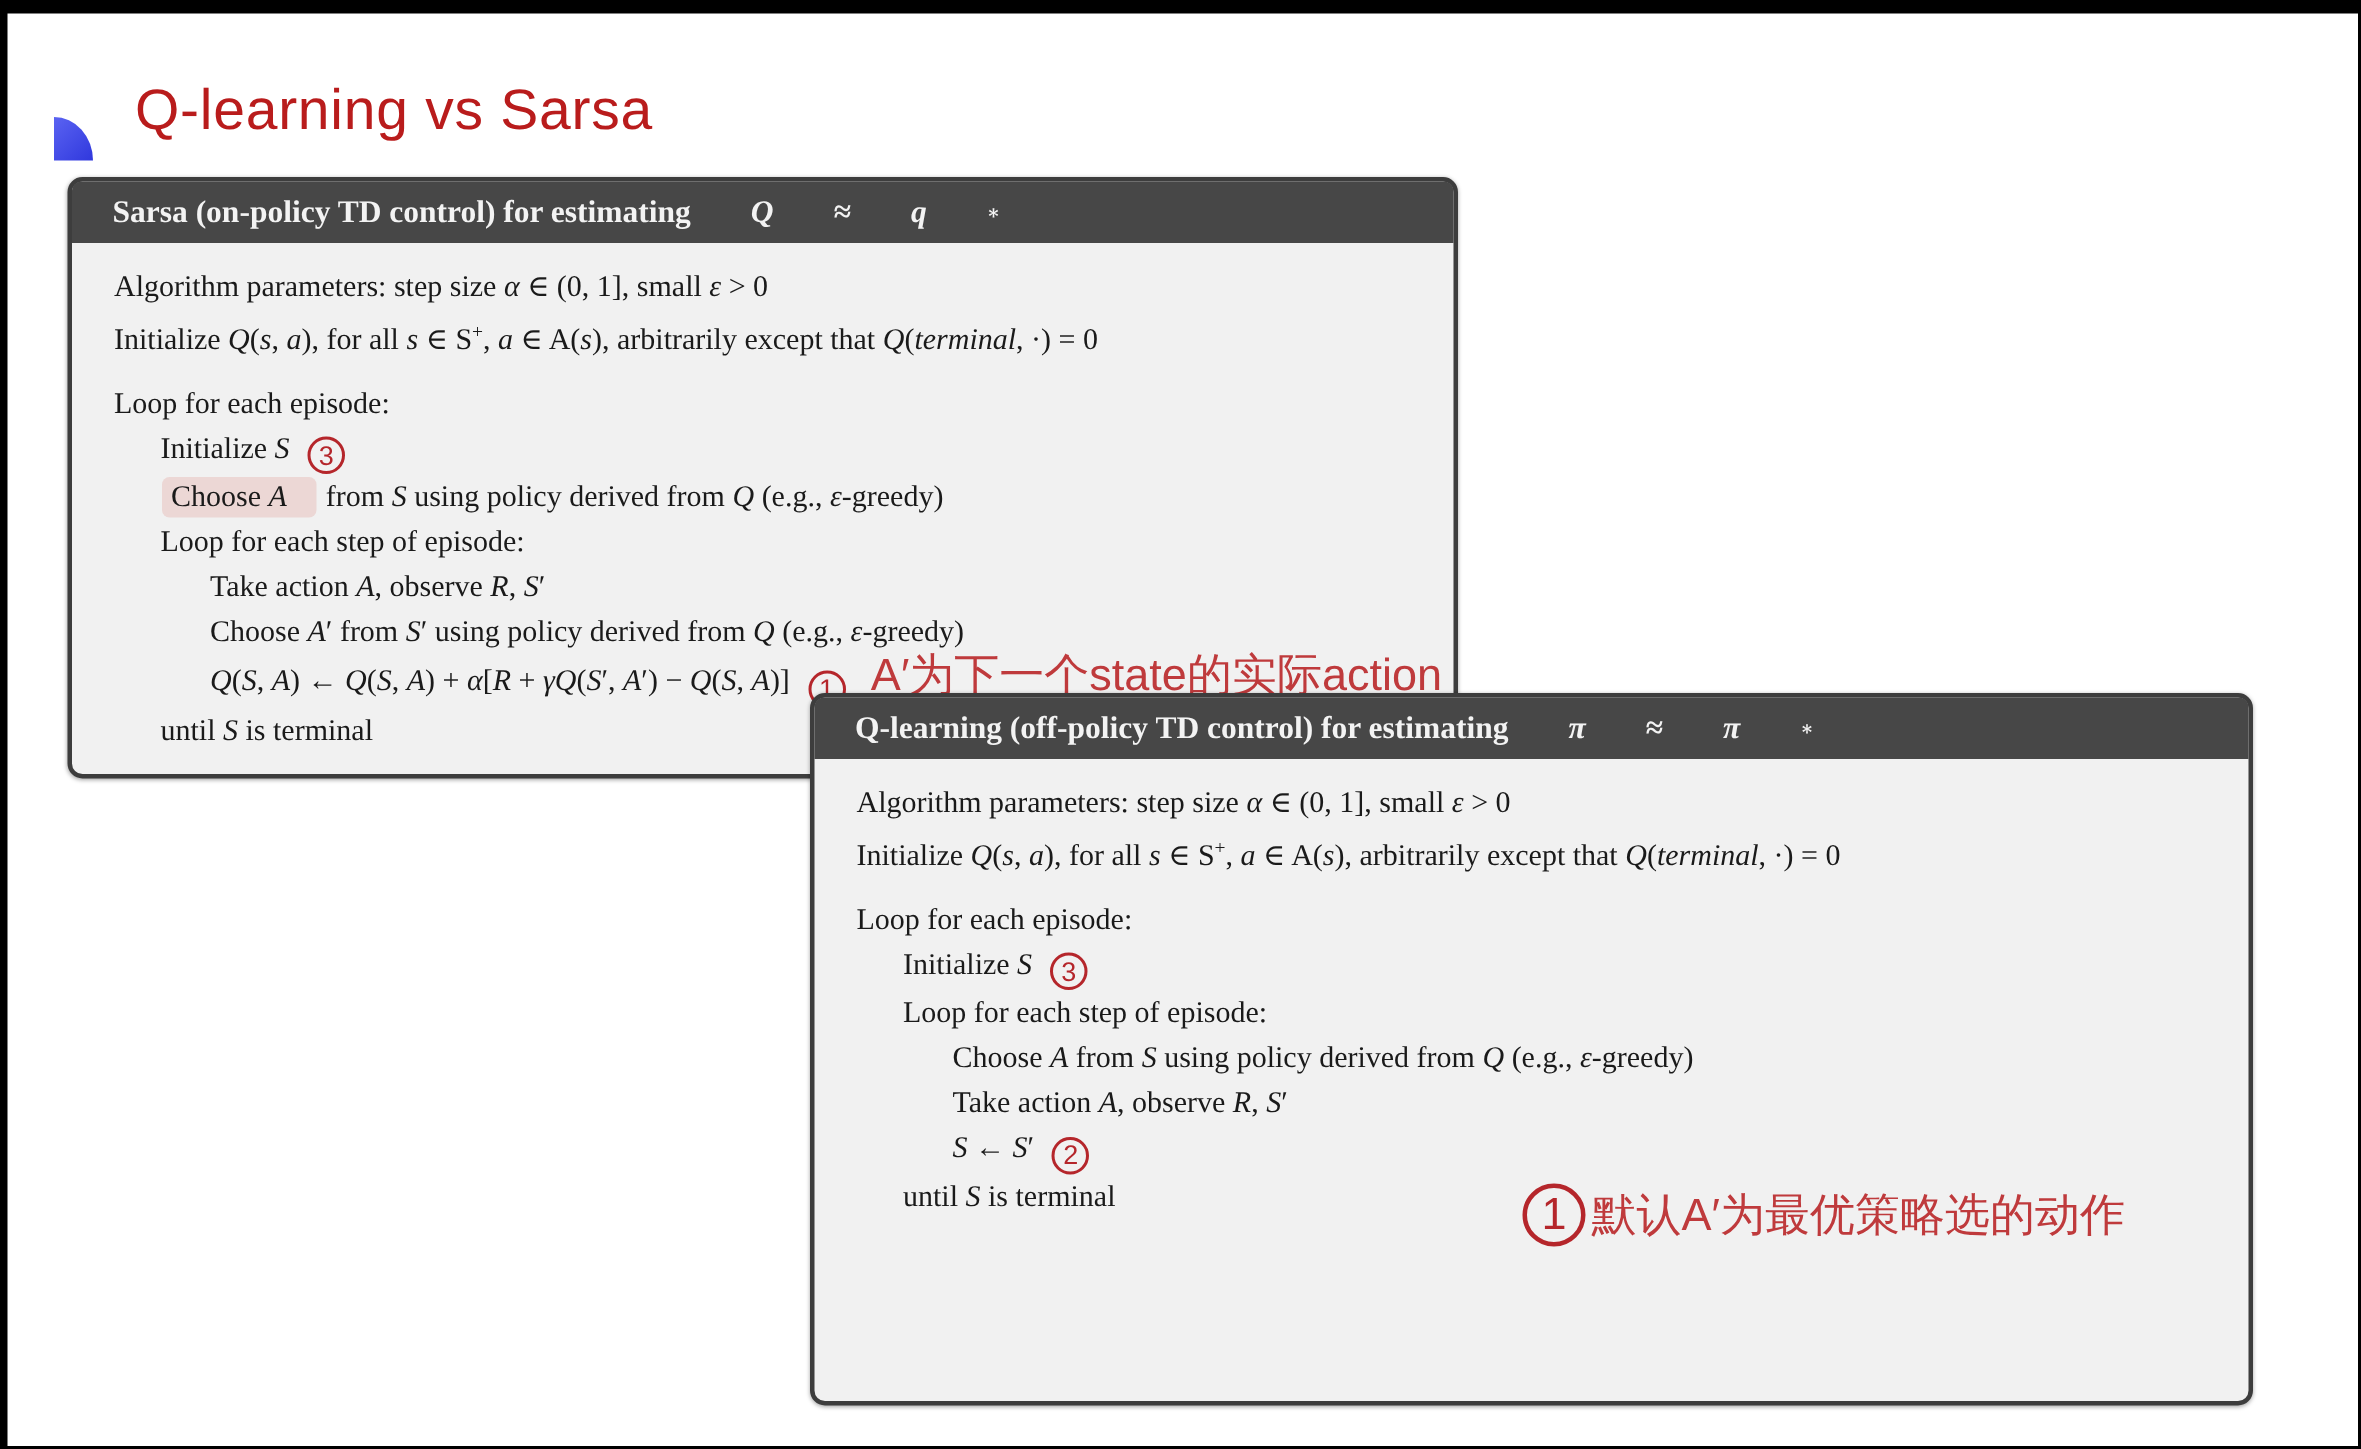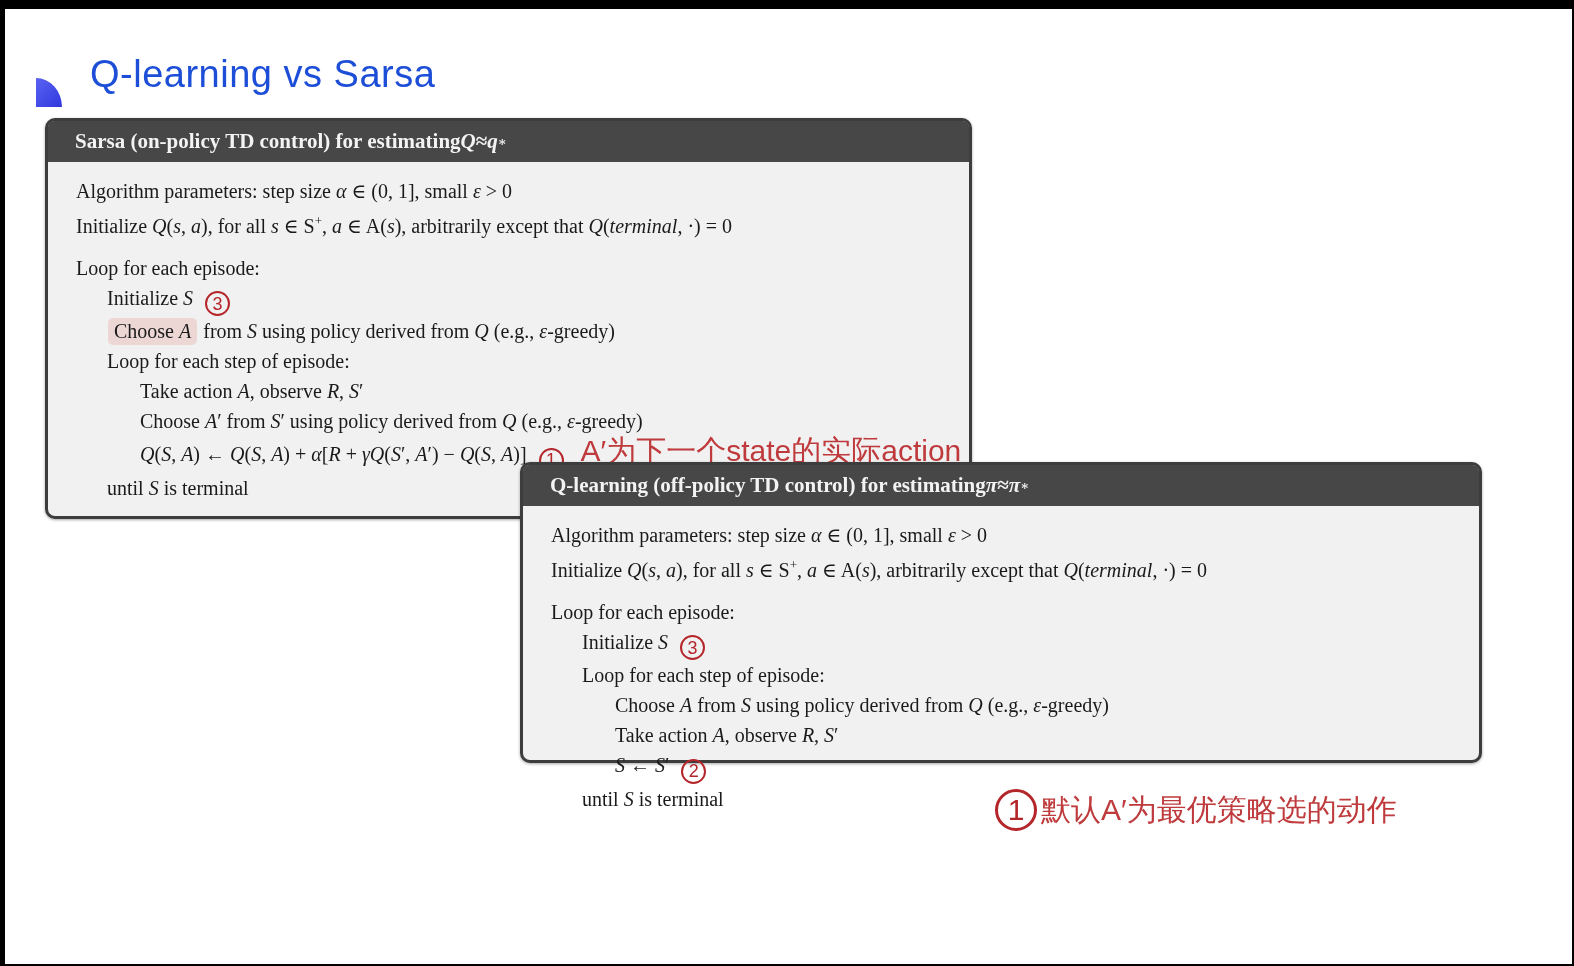--- a/index.html
+++ b/index.html
@@ -16,55 +16,55 @@
   .bar.bottom{left:0;bottom:0;width:1574px;height:2px;}
 
   
   .title-accent{
     position:absolute;left:36px;top:78px;width:26px;height:29px;
     background:linear-gradient(135deg,#5a63f2 0%,#3038dd 100%);
     border-top-right-radius:100% 100%;
   }
   .slide-title{
     position:absolute;left:90px;top:53px;
-    font-size:38px;font-weight:400;color:#1d4ed8;letter-spacing:0.5px;
+    font-size:38px;font-weight:400;color:#b91c1c;letter-spacing:0.5px;
   }
 
   
   .algo-box{
     position:absolute;background:#f1f1f1;
     border:3px solid #3d3d3d;border-radius:10px;
     box-shadow:0 1px 3px rgba(0,0,0,0.35);
     box-sizing:border-box;
   }
   .algo-box.sarsa{left:45px;top:118px;width:927px;height:401px;z-index:1;}
-  .algo-box.qlearning{left:520px;top:462px;width:962px;height:301px;z-index:2;}
+  .algo-box.qlearning{left:540px;top:462px;width:962px;height:475px;z-index:2;}
   .algo-header{
     height:41px;background:#474747;color:#f3f3f3;
     border-radius:6px 6px 0 0;
     display:flex;align-items:center;padding-left:27px;
     font-family:"Liberation Serif","DejaVu Serif",serif;
-    font-weight:bold;font-size:21px;white-space:nowrap;
+    font-weight:bold;font-size:21px;white-space:nowrap;gap:40px;
   }
   .algo-body{
     padding:14px 0 0 28px;
     font-family:"Liberation Serif","DejaVu Serif",serif;
     font-size:20px;color:#1a1a1a;
   }
   .line{line-height:30px;white-space:nowrap;}
   .line.gap{margin-top:12px;}
   .ind1{padding-left:31px;}
   .ind2{padding-left:64px;}
   sup{font-size:13px;}
   sub{font-size:13px;}
 
   
   .hl{
     background:#ecd7d5;border-radius:5px;
-    padding:2px 6px 3px 6px;margin:0 1px;
+    padding:2px 20px 3px 6px;margin:0 1px;
   }
 
   
   .circ{
     display:inline-flex;align-items:center;justify-content:center;
     width:25px;height:25px;border:2.5px solid #b5262b;border-radius:50%;
     color:#b5262b;font-size:18px;line-height:1;
     font-family:"Liberation Sans","DejaVu Sans",sans-serif;
     margin-left:7px;vertical-align:-5px;box-sizing:border-box;
   }

